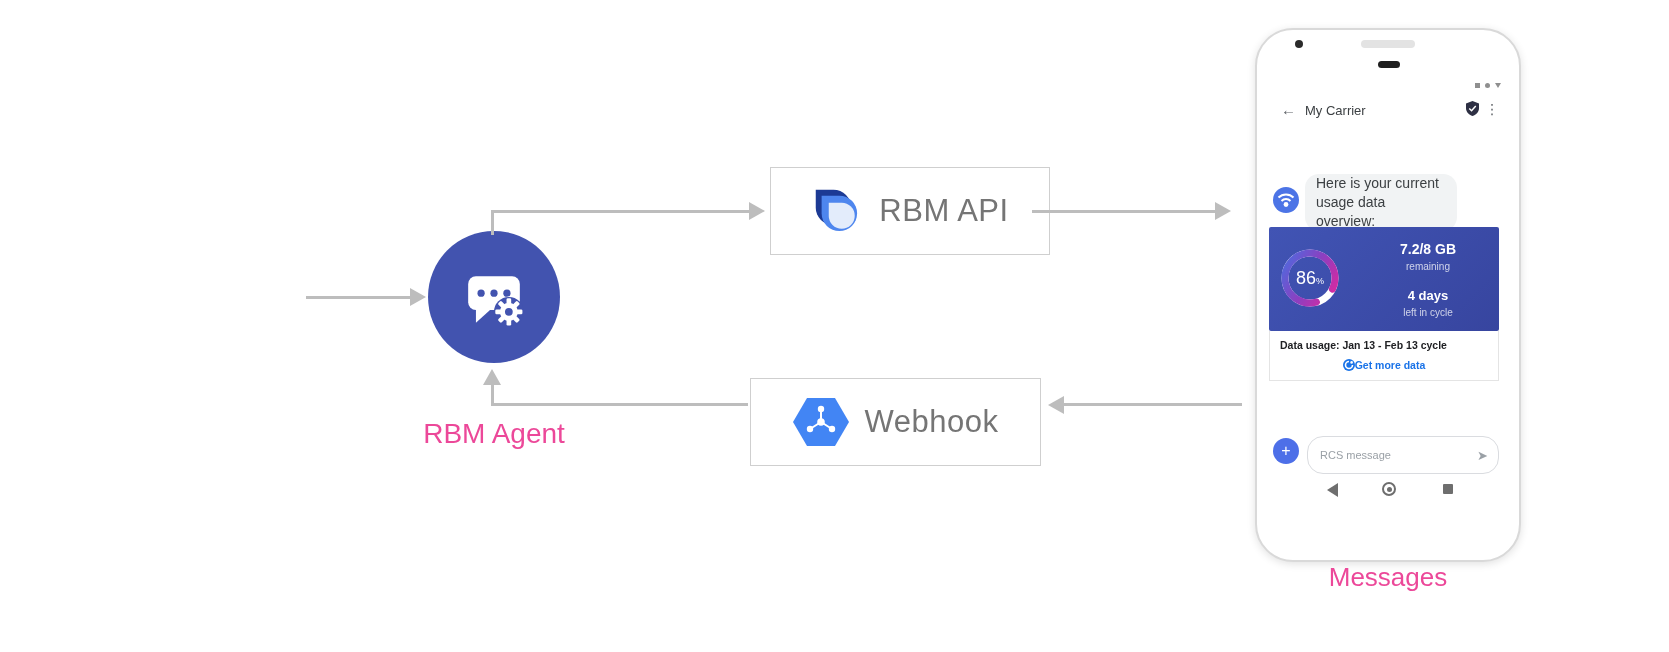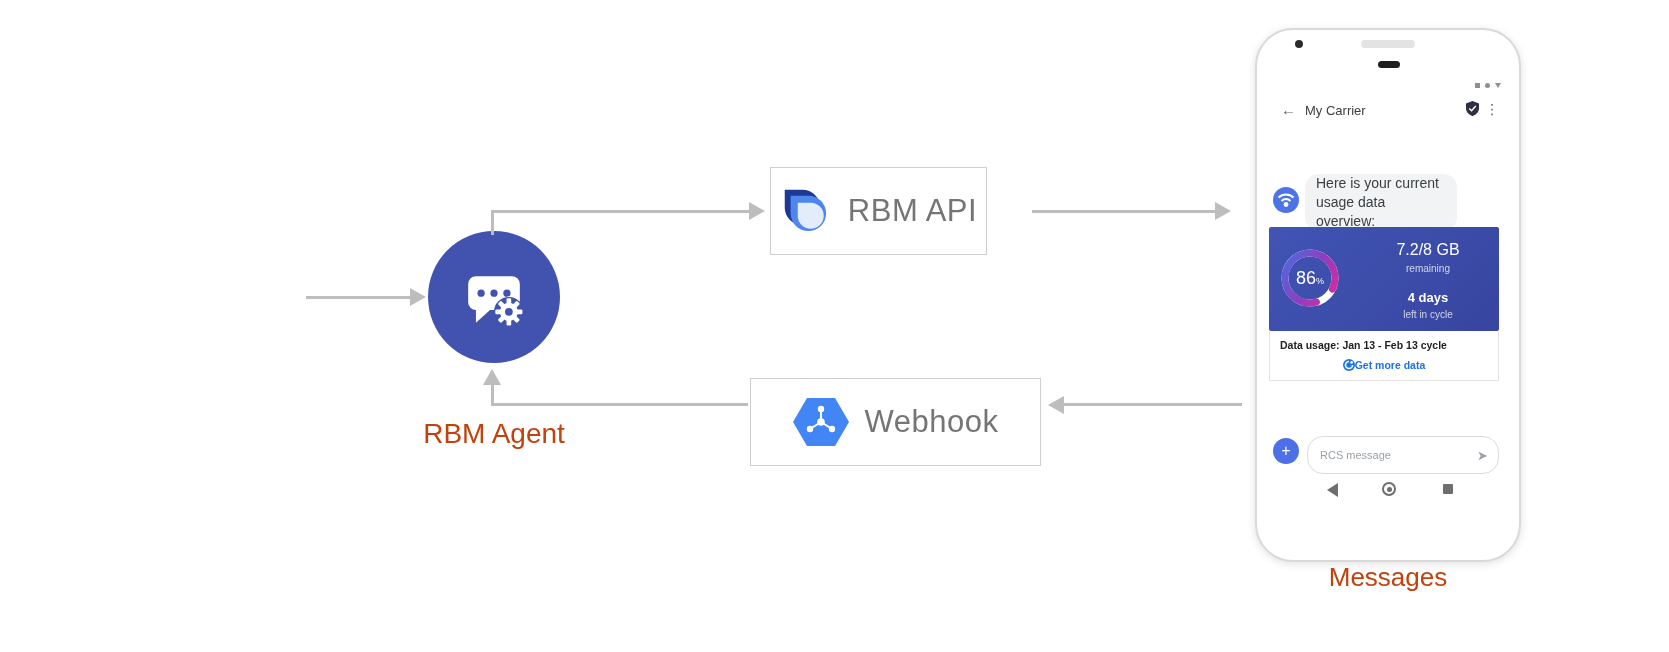--- a/index.html
+++ b/index.html
@@ -5,25 +5,25 @@
   * { margin:0; padding:0; box-sizing:border-box; }
   html,body { background:#ffffff; }
   body { font-family:"Liberation Sans", sans-serif; }
   .canvas { position:relative; width:1669px; height:652px; background:#ffffff; overflow:hidden; }
 
   
   .dbox { position:absolute; background:#fff; border:1px solid #cfcfcf; display:flex; align-items:center; justify-content:center; gap:16px; }
   .dbox-label { color:#757575; letter-spacing:.5px; }
   .external-trigger { left:48px; top:255px; width:257px; height:89px; }
   .external-trigger .dbox-label { font-size:26px; }
-  .rbm-api-box { left:770px; top:167px; width:217px; height:88px; }
+  .rbm-api-box { left:770px; top:167px; width:280px; height:88px; }
   .webhook-box { left:750px; top:378px; width:291px; height:88px; }
   .big-label { font-size:31px; }
 
-  .free-label { position:absolute; color:#c2410c; text-align:center; }
+  .free-label { position:absolute; color:#ec4899; text-align:center; }
   .rbm-agent-label { left:404px; top:418px; width:180px; font-size:28px; }
   .messages-label { left:1288px; top:562px; width:200px; font-size:26px; }
 
   
   .agent-circle { position:absolute; left:428px; top:231px; width:132px; height:132px; border-radius:50%;
                   background:#4253af; display:flex; align-items:center; justify-content:center; }
 
   
   .hline { position:absolute; height:3px; background:#bdbdbd; }
   .vline { position:absolute; width:3px; background:#bdbdbd; }
@@ -55,21 +55,21 @@
   .bubble { position:absolute; left:38px; top:96px; width:152px; background:#f1f3f4; border-radius:14px;
             padding:0 11px; font-size:14px; line-height:1.35; color:#3c4043; }
 
   .usage-card { position:absolute; left:2px; top:149px; width:230px; height:104px; border-radius:2px;
                 background:linear-gradient(135deg,#4154b4 0%,#37459f 100%); }
   .gauge-wrap { position:absolute; left:10px; top:20px; width:62px; height:62px; }
   .gauge-text { position:absolute; left:0; top:0; width:62px; height:62px; display:flex; align-items:center; justify-content:center; color:#fff; }
   .gauge-num { font-size:18px; }
   .gauge-pct { font-size:9px; margin-top:6px; }
   .card-right { position:absolute; left:96px; top:14px; width:126px; text-align:center; color:#fff; }
-  .data-value { font-size:16px; font-weight:400; }
+  .data-value { font-size:14px; font-weight:700; }
   .data-sub { font-size:10px; color:rgba(255,255,255,.75); margin-top:4px; }
   .days-value { font-size:13px; font-weight:700; margin-top:16px; }
 
   .info-card { position:absolute; left:2px; top:253px; width:230px; background:#fff; border:1px solid #e4e4e4;
                border-top:none; padding:8px 10px 9px; }
   .info-title { font-size:10.5px; font-weight:700; color:#202124; }
   .info-body { font-size:10px; color:#5f6368; line-height:1.35; margin-top:3px; }
   .cta-row { display:flex; align-items:center; justify-content:center; margin-top:8px; cursor:default; }
   .cta-label { font-size:10.5px; color:#1a73e8; font-weight:700; }
 

